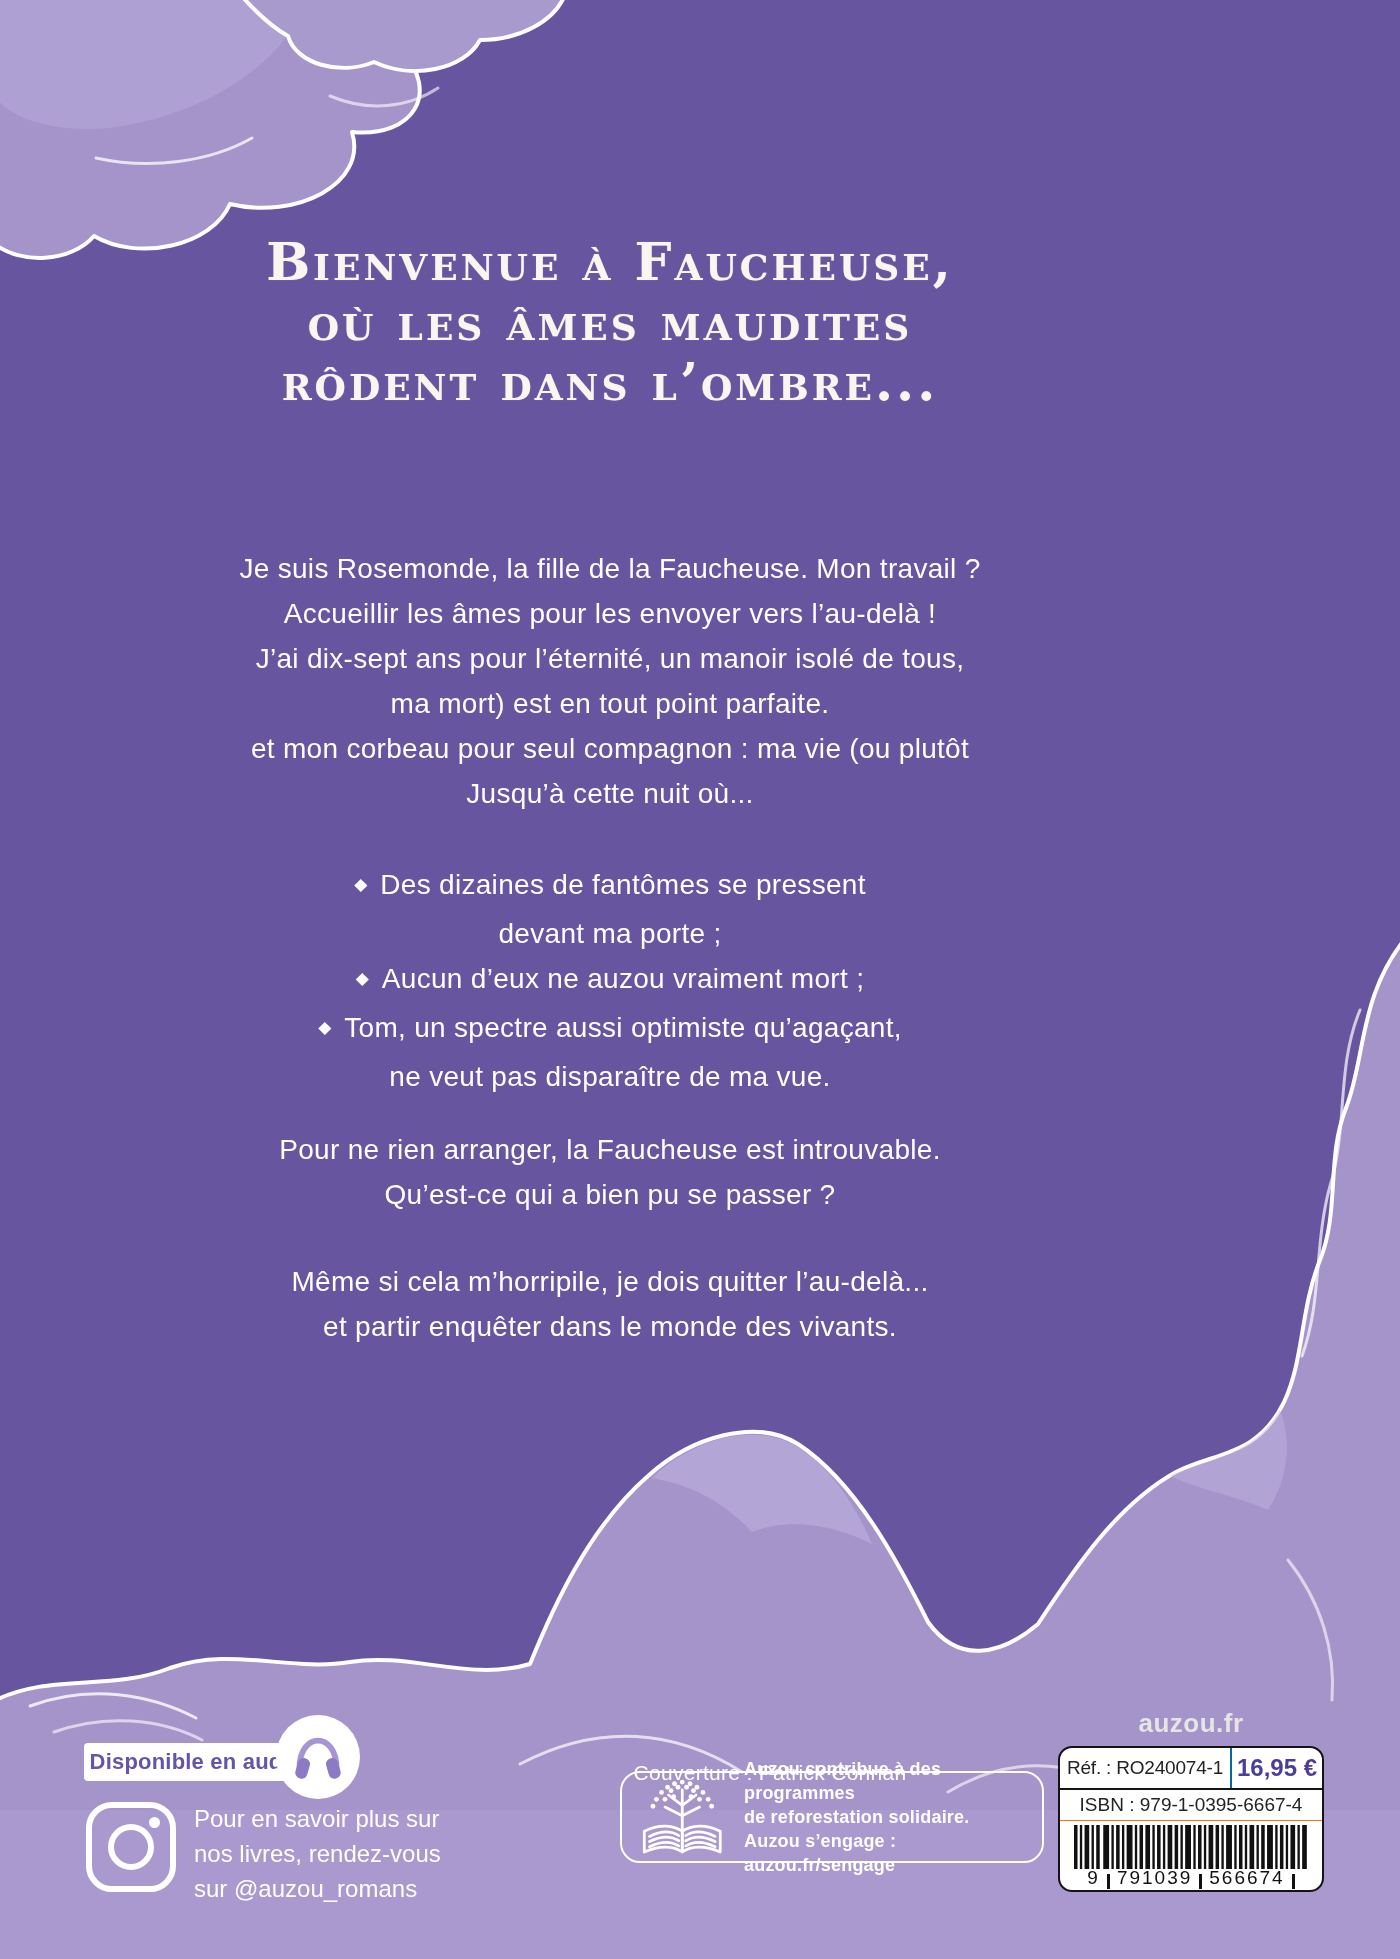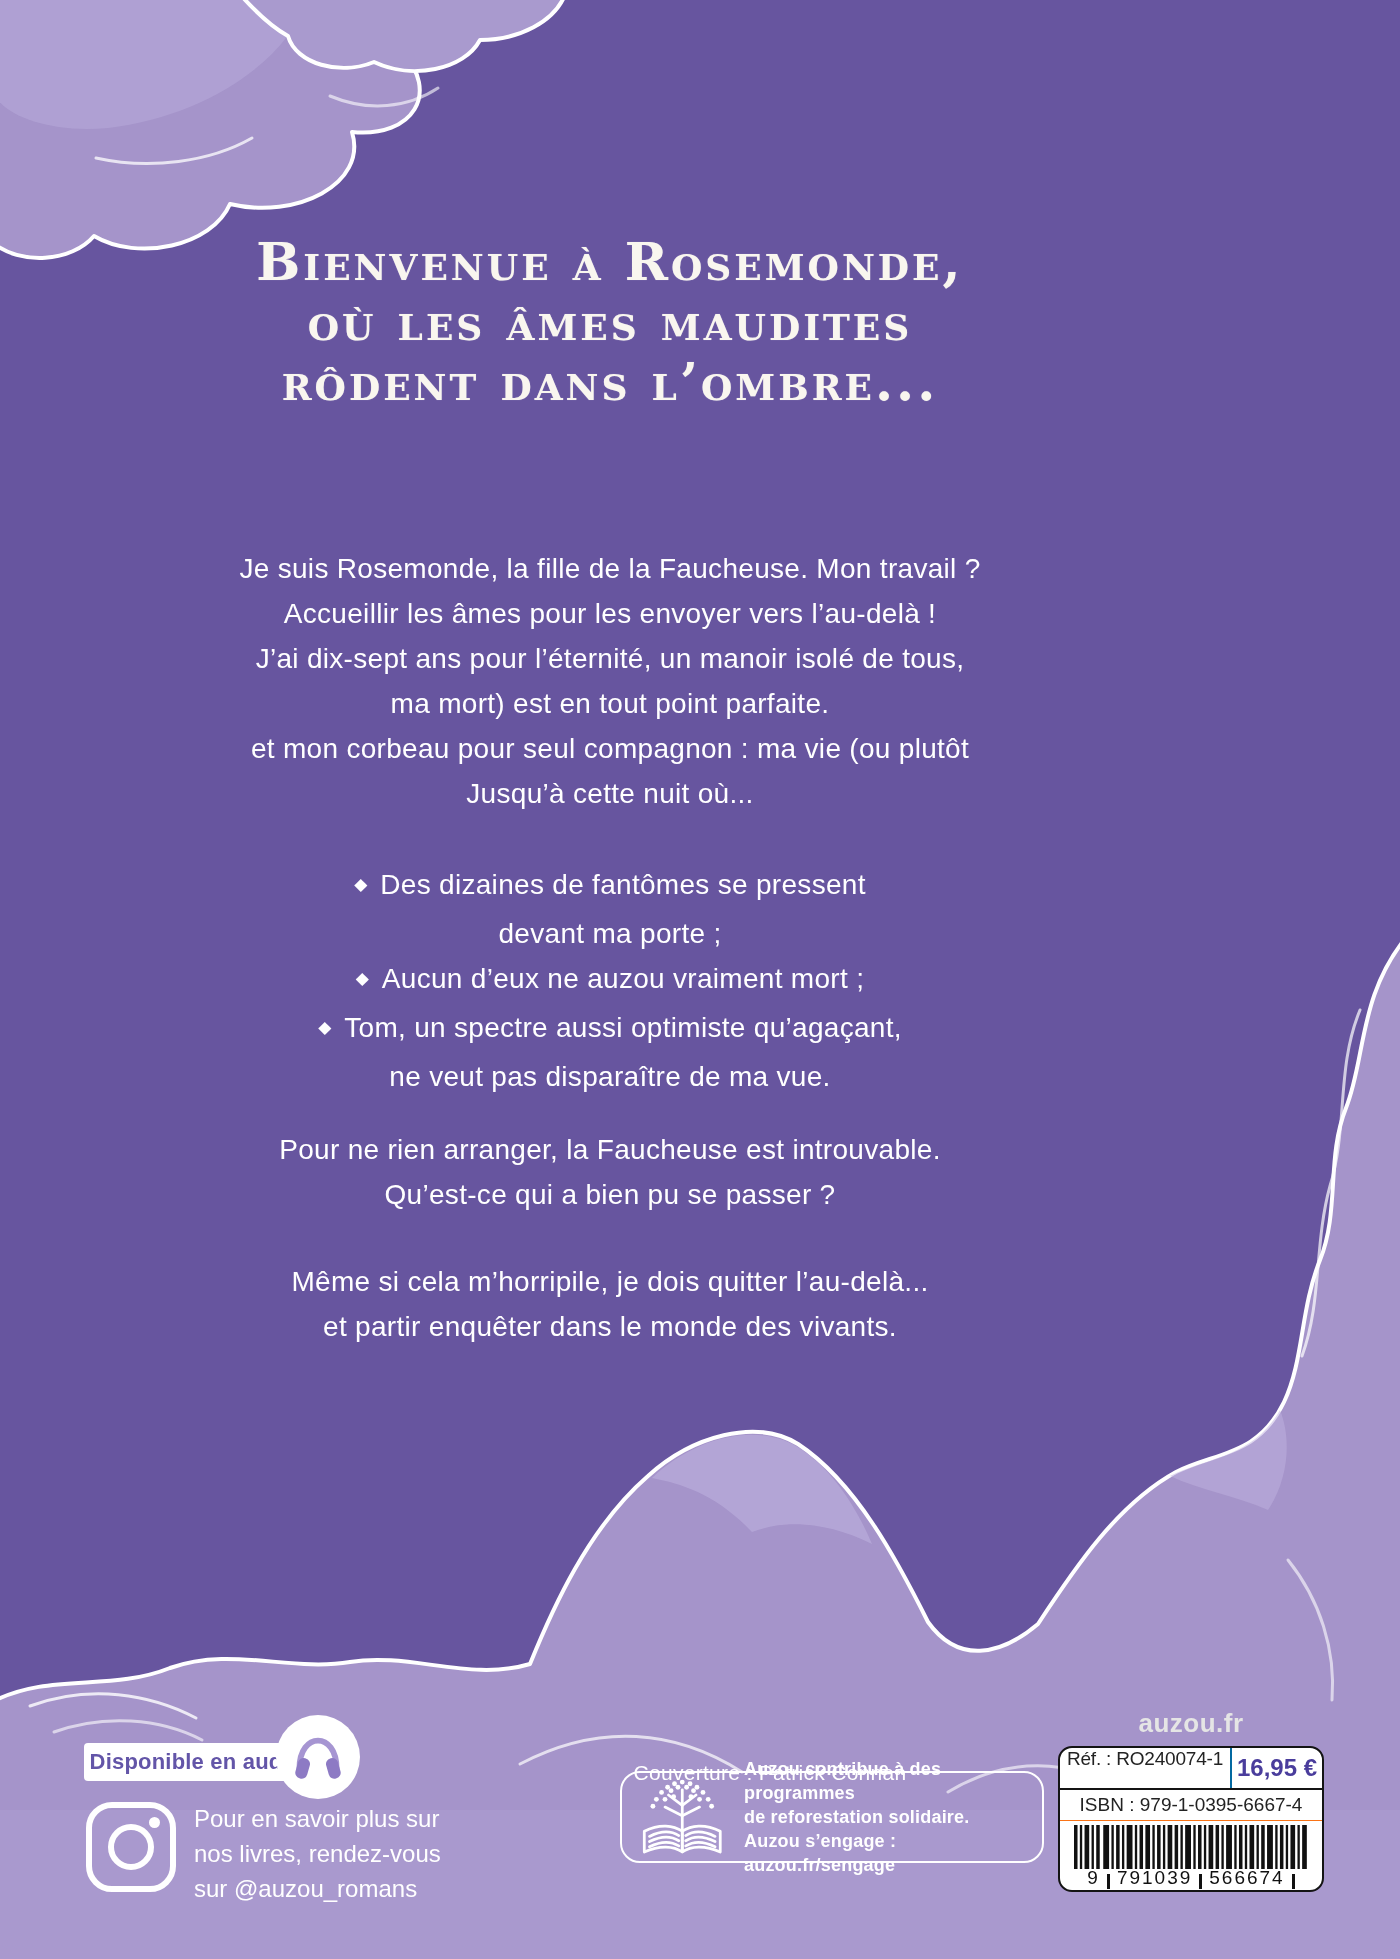--- a/index.html
+++ b/index.html
@@ -78,21 +78,21 @@
   
   .website{
     position:absolute; left:1058px; top:1708px; width:266px;
     color:#e5e5e5; font-weight:700; font-size:26px; text-align:center; letter-spacing:.5px;
   }
   .price-box{
     position:absolute; left:1058px; top:1746px; width:266px; height:146px;
     background:#fff; border:2px solid #141414; border-radius:14px;
     box-sizing:border-box; overflow:hidden; color:#232323;
   }
-  .pb-row1{display:flex; height:40px; border-bottom:2px solid #141414; align-items:flex-start;}
+  .pb-row1{display:flex; height:40px; border-bottom:2px solid #141414; align-items:center;}
   .pb-ref{flex:1; text-align:center; font-size:19px; letter-spacing:-.2px;}
   .pb-price{
     width:90px; border-left:2px solid #0369a1; height:100%;
     display:flex; align-items:center; justify-content:center;
     font-size:24px; font-weight:700; color:#4a3d9c;
   }
   .pb-row2{
     height:30px; border-bottom:1px solid #f97316;
     display:flex; align-items:center; justify-content:center; font-size:19px;
   }
@@ -144,21 +144,21 @@
     <path d="M 30,1706 C 90,1684 150,1694 196,1718" fill="none" stroke="rgba(255,255,255,.8)" stroke-width="3" stroke-linecap="round"></path>
     <path d="M 54,1732 C 104,1714 160,1718 202,1740" fill="none" stroke="rgba(255,255,255,.6)" stroke-width="3" stroke-linecap="round"></path>
     <path d="M 520,1764 C 600,1722 676,1730 742,1772" fill="none" stroke="rgba(255,255,255,.7)" stroke-width="3" stroke-linecap="round"></path>
     <path d="M 948,1792 C 1014,1752 1088,1760 1140,1802" fill="none" stroke="rgba(255,255,255,.6)" stroke-width="3" stroke-linecap="round"></path>
     <path d="M 1288,1560 C 1320,1600 1336,1650 1332,1700" fill="none" stroke="rgba(255,255,255,.6)" stroke-width="3" stroke-linecap="round"></path>
     <path d="M 1360,1010 C 1336,1068 1348,1128 1330,1186 C 1314,1244 1322,1302 1302,1356" fill="none" stroke="rgba(255,255,255,.7)" stroke-width="3" stroke-linecap="round"></path>
   </svg>
 
   <div class="content">
     <h1 class="title">
-      <span class="tl">Bienvenue à Rosemonde,</span>
+      <span class="tl">Bienvenue à Faucheuse,</span>
       <span class="tl">où les âmes maudites</span>
       <span class="tl">rôdent dans l’ombre...</span>
     </h1>
 
     <div class="para p1">
       <div class="line">Je suis Rosemonde, la fille de la Faucheuse. Mon travail ?</div>
       <div class="line">Accueillir les âmes pour les envoyer vers l’au-delà !</div>
       <div class="line">J’ai dix-sept ans pour l’éternité, un manoir isolé de tous,</div>
       <div class="line">ma mort) est en tout point parfaite.</div>
       <div class="line">et mon corbeau pour seul compagnon : ma vie (ou plutôt</div>

